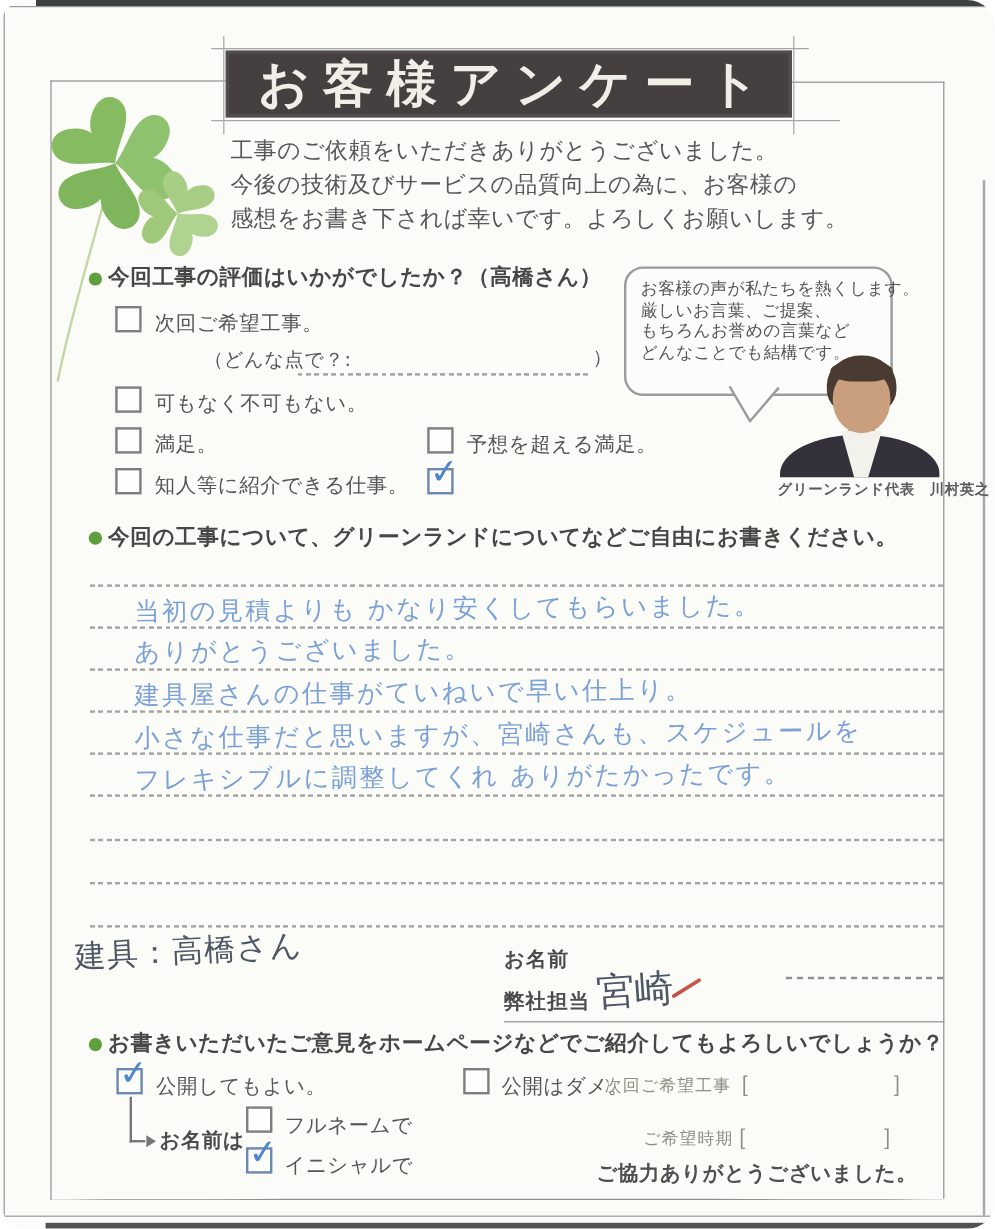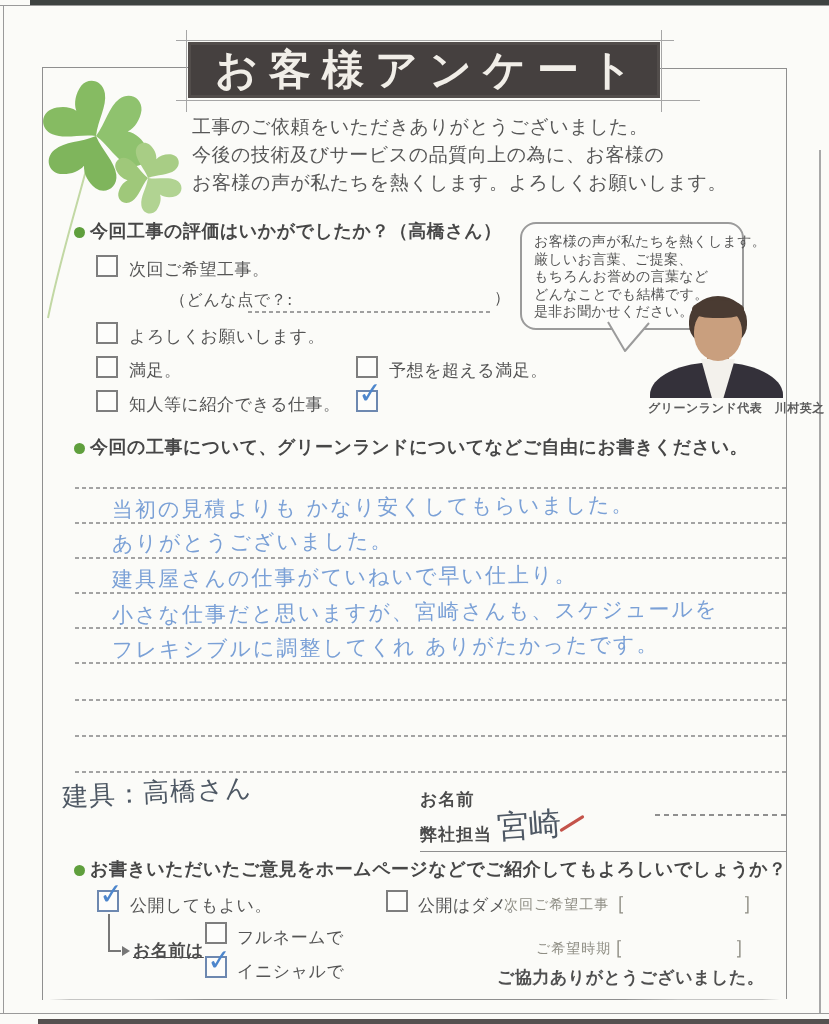--- a/index.html
+++ b/index.html
@@ -3,21 +3,21 @@
 <meta charset="utf-8">
 <style>
   * { box-sizing: border-box; margin: 0; padding: 0; }
   html,body { width:829px; }
   body {
     font-family: "DejaVu Sans", "Liberation Sans", sans-serif;
     background:#ffffff;
   }
   .page {
     position:relative; width:829px; height:1024px;
-    background:#fbfbf8; overflow:hidden;
+    background:#fbfbf8; overflow:hidden;border-radius:23px;
   }
   
   .scan-strip-top { position:absolute; left:30px; top:0; width:799px; height:5px; background:#3e4341; }
   .scan-line { position:absolute; background:#9a9a9a; }
   .scan-strip-bottom { position:absolute; left:38px; top:1019px; width:791px; height:5px; background:#555150; }
   
   .frame { position:absolute; background:#8f8f8f; }
   
   .banner {
     position:absolute; left:188px; top:42px; width:472px; height:56px;
@@ -112,54 +112,53 @@
   <div class="cropline" style="left:176px;top:100px;width:524px;height:1px;"></div>
   <div class="cropline" style="left:186px;top:30px;width:1px;height:82px;"></div>
   <div class="cropline" style="left:661px;top:30px;width:1px;height:82px;"></div>
   <div class="banner" style="background:#45403f;">
     <span class="banner-text">お客様アンケート</span>
   </div>
 
   <div class="intro">
     <div>工事のご依頼をいただきありがとうございました。</div>
     <div>今後の技術及びサービスの品質向上の為に、お客様の</div>
-    <div>お客様の声が私たちを熱くします。よろしくお願いします。</div>
+    <div>感想をお書き下されば幸いです。よろしくお願いします。</div>
   </div>
 
   <div class="bullet" style="left:74px;top:227px;"></div>
   <div class="hd" style="left:90px;top:219px;">今回工事の評価はいかがでしたか？（高橋さん）</div>
 
   <div class="box" style="left:96px;top:255px;"></div>
   <div class="lbl" style="left:129px;top:258px;">次回ご希望工事。</div>
 
   <div class="lbl" style="left:126px;top:290px;font-size:16px;margin-left:44px;">（どんな点で？:</div>
   <div class="dashes" style="left:248px;top:311px;width:244px;"></div>
   <div class="lbl" style="left:494px;top:288px;font-size:16px;">）</div>
 
   <div class="box" style="left:96px;top:322px;"></div>
-  <div class="lbl" style="left:129px;top:325px;">よろしくお願いします。</div>
+  <div class="lbl" style="left:129px;top:325px;">可もなく不可もない。</div>
 
   <div class="box" style="left:96px;top:356px;"></div>
   <div class="lbl" style="left:129px;top:359px;">満足。</div>
 
   <div class="box" style="left:356px;top:356px;"></div>
   <div class="lbl" style="left:389px;top:359px;">予想を超える満足。</div>
 
   <div class="box" style="left:96px;top:390px;"></div>
   <div class="lbl" style="left:129px;top:393px;">知人等に紹介できる仕事。</div>
 
   <div class="box" style="left:356px;top:390px;border-color:#6d88b0;"></div>
   <div class="check" style="left:358px;top:379px;">✓</div>
 
   <div class="bubble">
     <div>お客様の声が私たちを熱くします。</div>
     <div>厳しいお言葉、ご提案、</div>
     <div>もちろんお誉めの言葉など</div>
     <div>どんなことでも結構です。</div>
-    <div>是非お聞かせください。</div>
   </div>
   <svg width="60" height="38" style="position:absolute;left:598px;top:318px;">
     <path d="M10,4 L27,33 L51,5" fill="#fcfcfa" stroke="#9b9b9b" stroke-width="2" stroke-linejoin="round"></path>
   </svg>
 
   <div class="photo">
     <div class="p-suit"></div>
     <div class="p-neck"></div>
     <div class="p-shirt"></div>
     <div class="p-hair"></div>
@@ -209,21 +208,21 @@
   <div class="box" style="left:386px;top:890px;"></div>
   <div class="lbl" style="left:418px;top:894px;">公開はダメ。</div>
 
   <div class="faint" style="left:504px;top:896px;">次回ご希望工事</div>
   <div class="bracket" style="left:606px;top:890px;">［</div>
   <div style="position:absolute;left:622px;top:890px;width:120px;height:24px;"></div>
   <div class="bracket" style="left:742px;top:890px;">］</div>
 
   <div class="arrow-l"></div>
   <div class="arrow-head"></div>
-  <div class="lbl" style="left:133px;top:939px;font-weight:bold;color:#4c4c4c;text-decoration:underline;">お名前は</div>
+  <div class="lbl" style="left:133px;top:939px;font-weight:bold;color:#4c4c4c;">お名前は</div>
 
   <div class="box" style="left:205px;top:922px;"></div>
   <div class="lbl" style="left:237px;top:926px;">フルネームで</div>
 
   <div class="box" style="left:205px;top:956px;border-color:#6d88b0;"></div>
   <div class="check" style="left:207px;top:946px;">✓</div>
   <div class="lbl" style="left:237px;top:960px;">イニシャルで</div>
 
   <div class="faint" style="left:536px;top:940px;">ご希望時期</div>
   <div class="bracket" style="left:604px;top:934px;">［</div>

